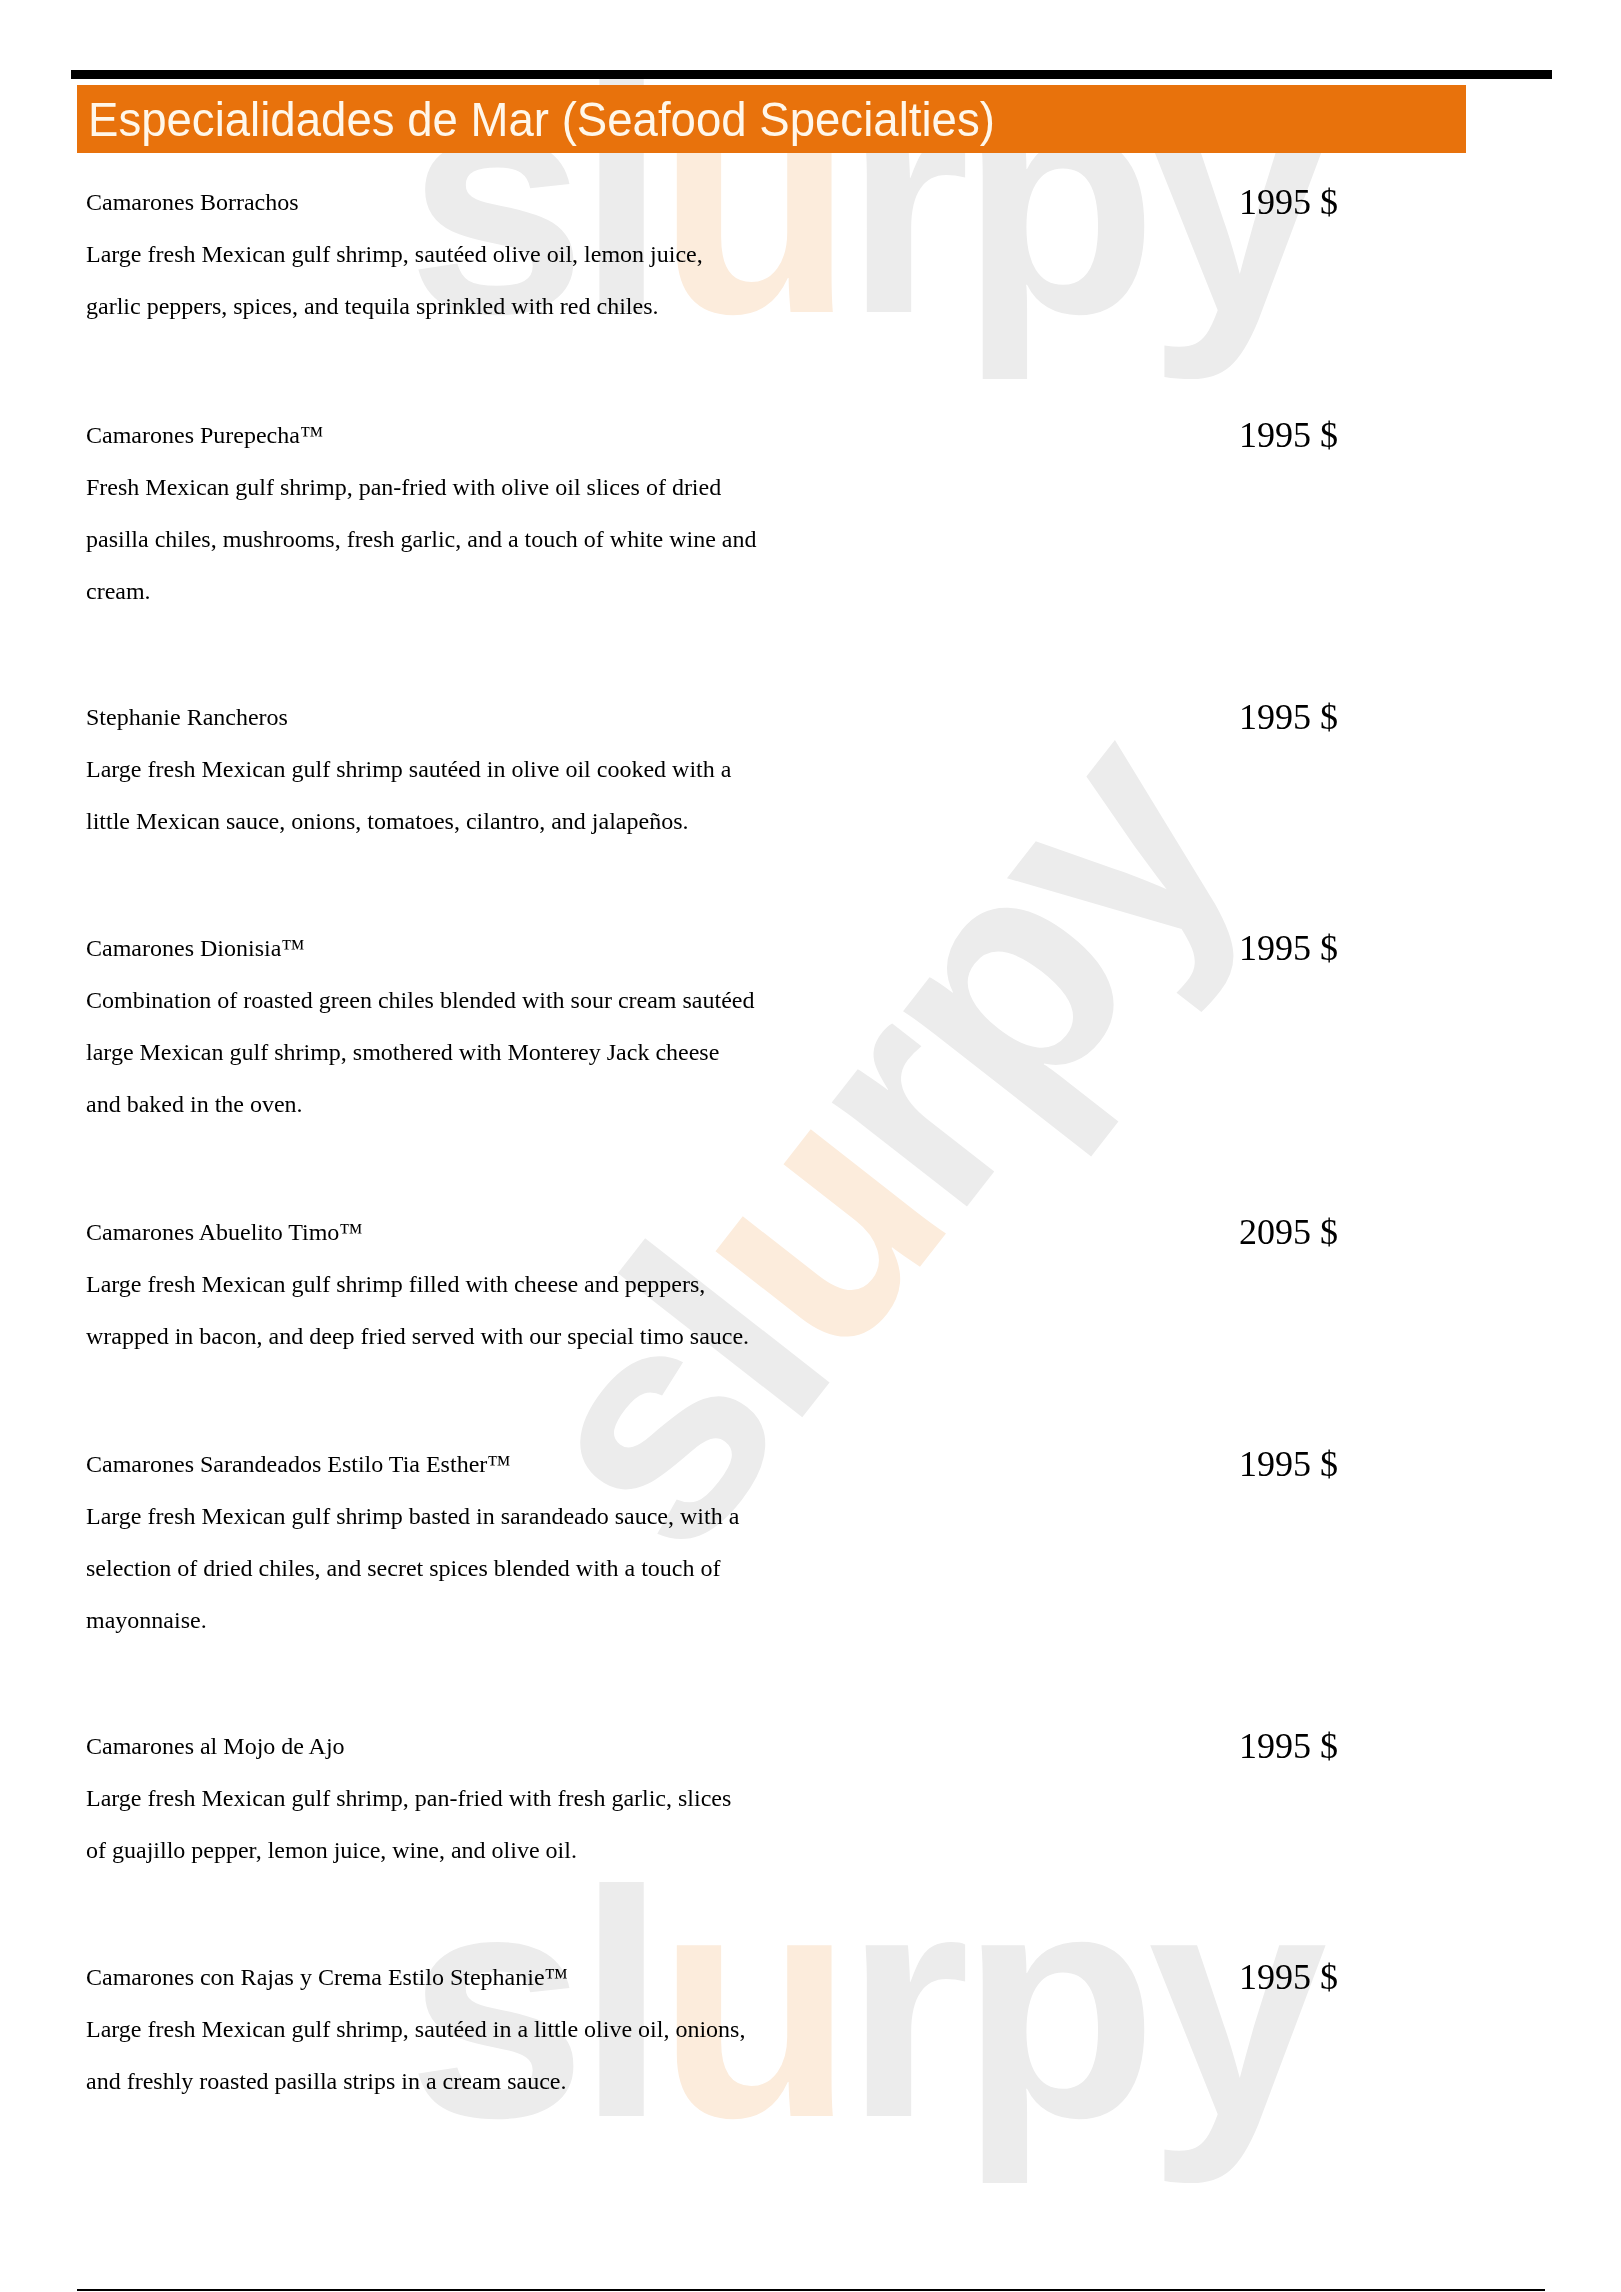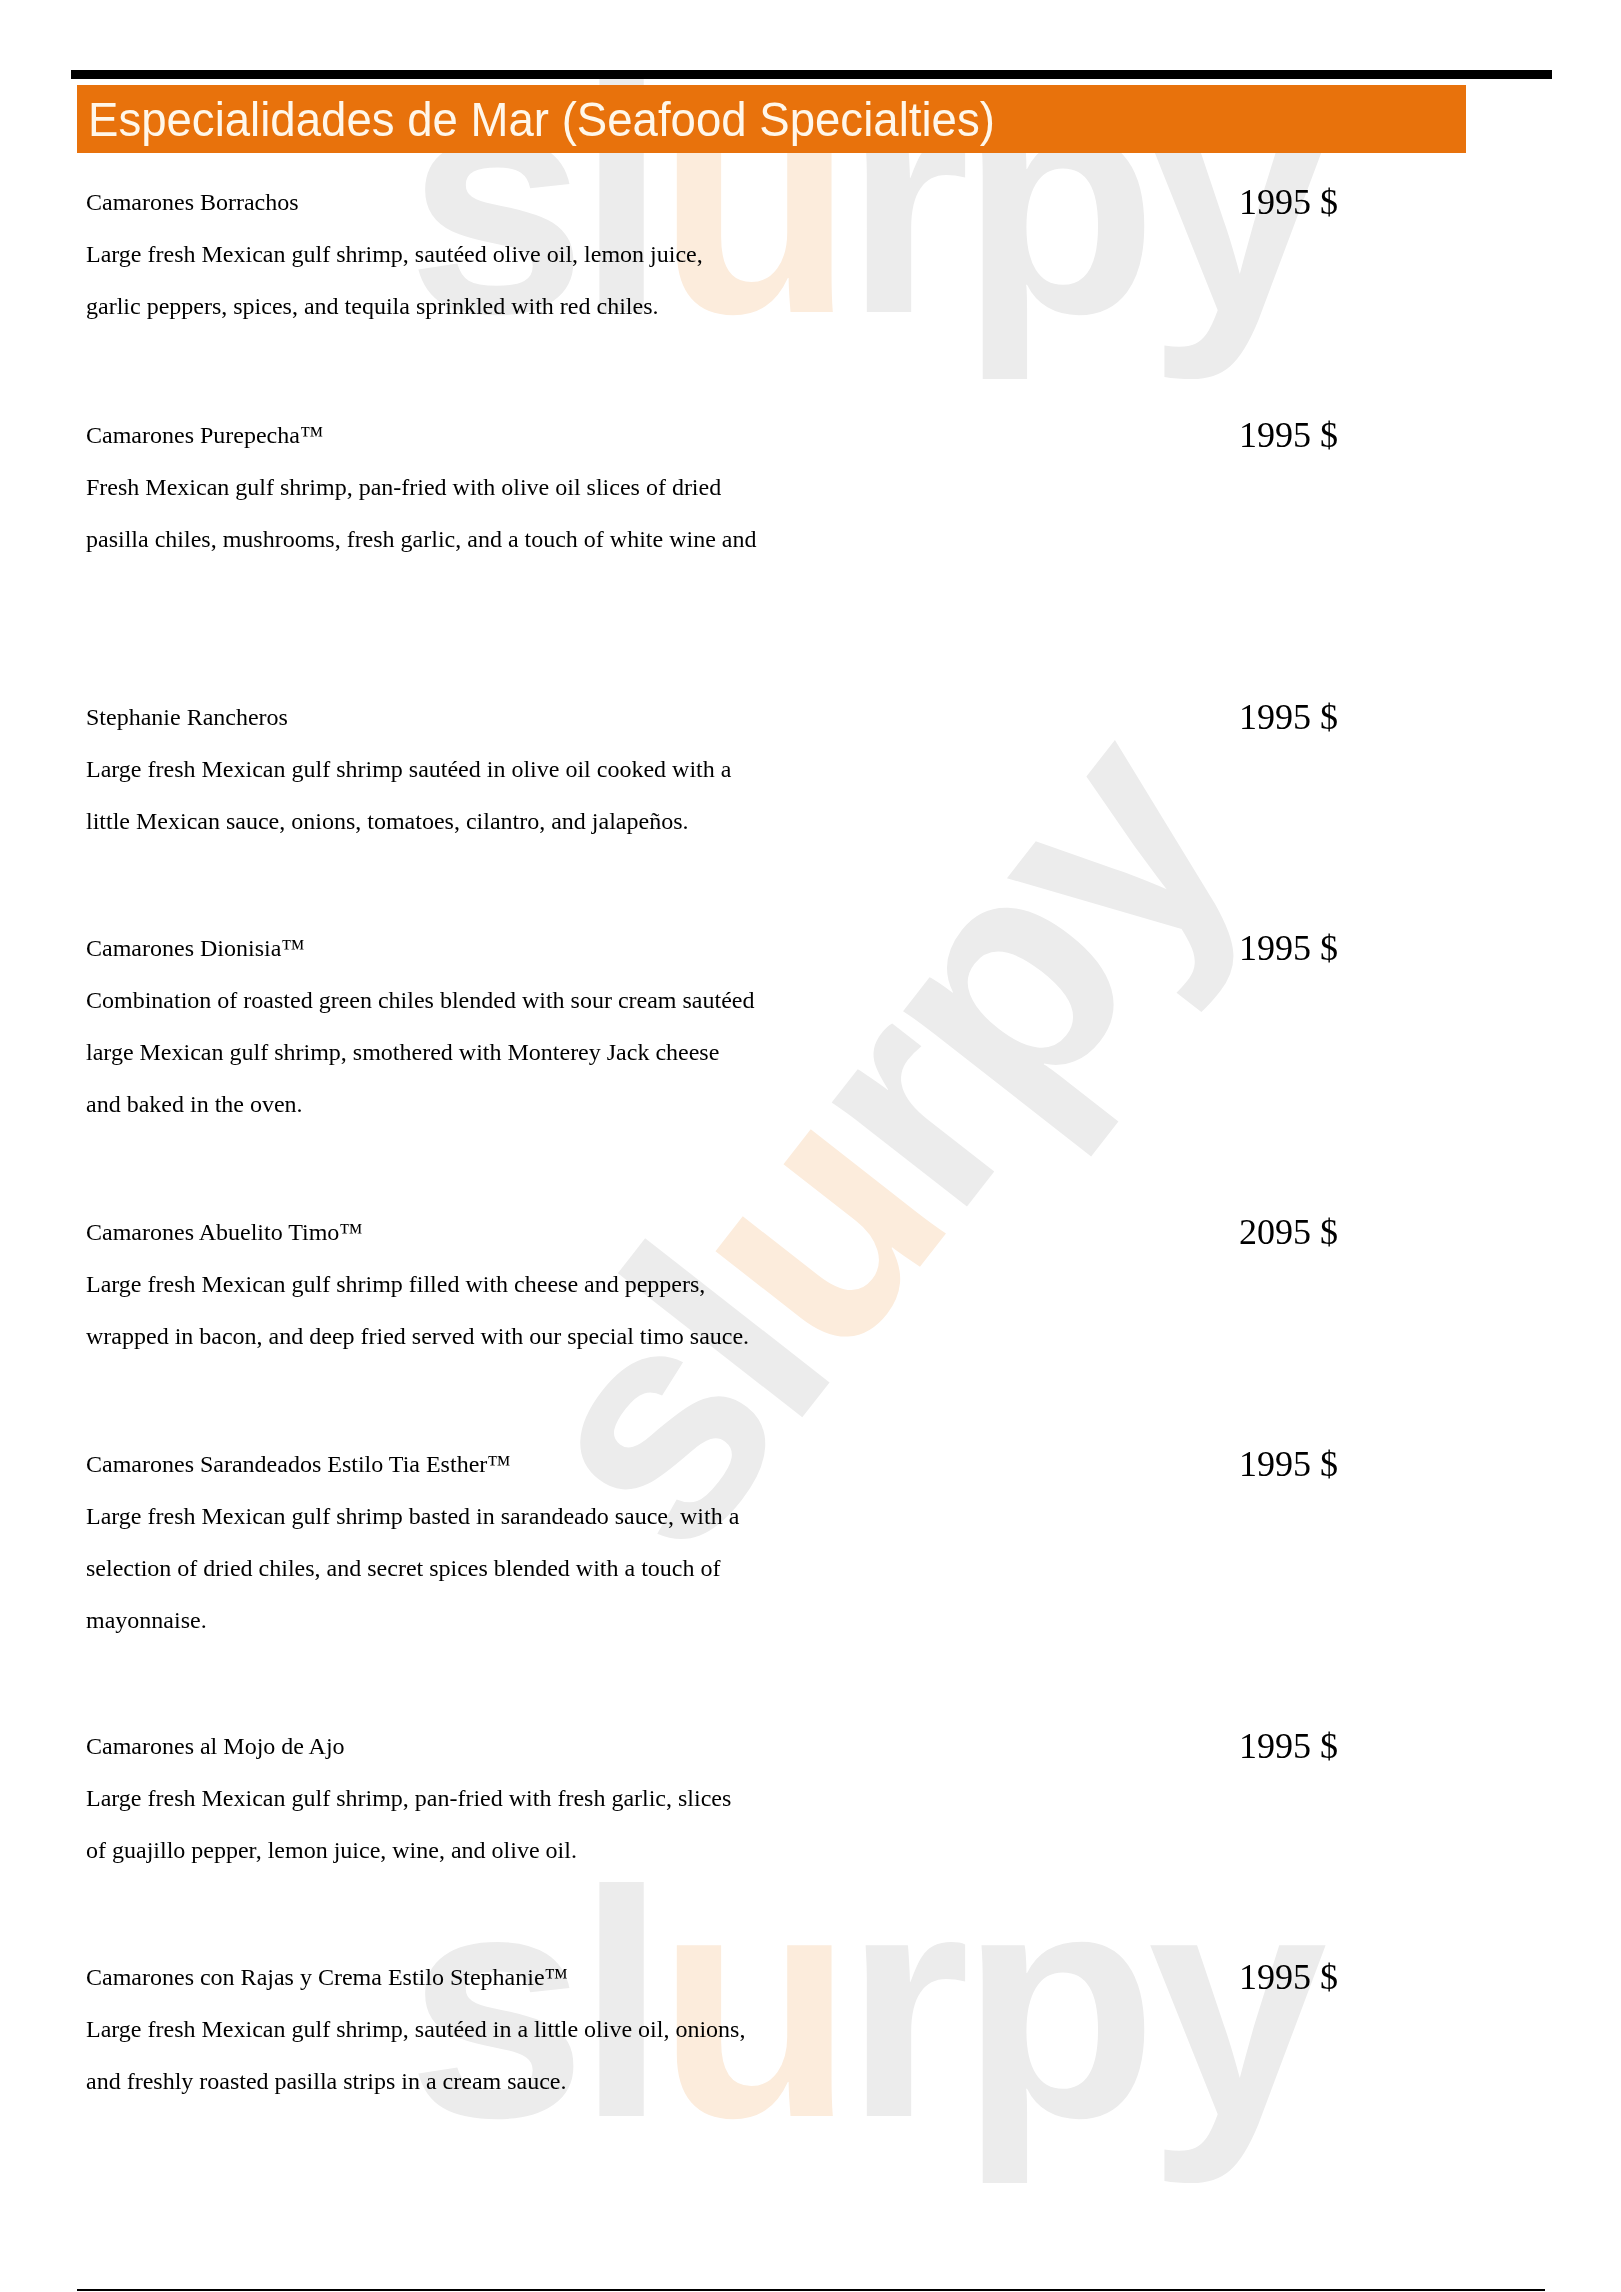--- a/index.html
+++ b/index.html
@@ -58,20 +58,21 @@
   <div class="item-price">1995 $</div>
   <div class="item-desc-line">Large fresh Mexican gulf shrimp, sautéed olive oil, lemon juice,</div>
   <div class="item-desc-line">garlic peppers, spices, and tequila sprinkled with red chiles.</div>
 </div>
 
 <div class="item" style="top:409px">
   <div class="item-name">Camarones Purepecha™</div>
   <div class="item-price">1995 $</div>
   <div class="item-desc-line">Fresh Mexican gulf shrimp, pan-fried with olive oil slices of dried</div>
   <div class="item-desc-line">pasilla chiles, mushrooms, fresh garlic, and a touch of white wine and</div>
+  <div class="item-desc-line">cream.</div>
 </div>
 
 <div class="item" style="top:691px">
   <div class="item-name">Stephanie Rancheros</div>
   <div class="item-price">1995 $</div>
   <div class="item-desc-line">Large fresh Mexican gulf shrimp sautéed in olive oil cooked with a</div>
   <div class="item-desc-line">little Mexican sauce, onions, tomatoes, cilantro, and jalapeños.</div>
 </div>
 
 <div class="item" style="top:922px">

